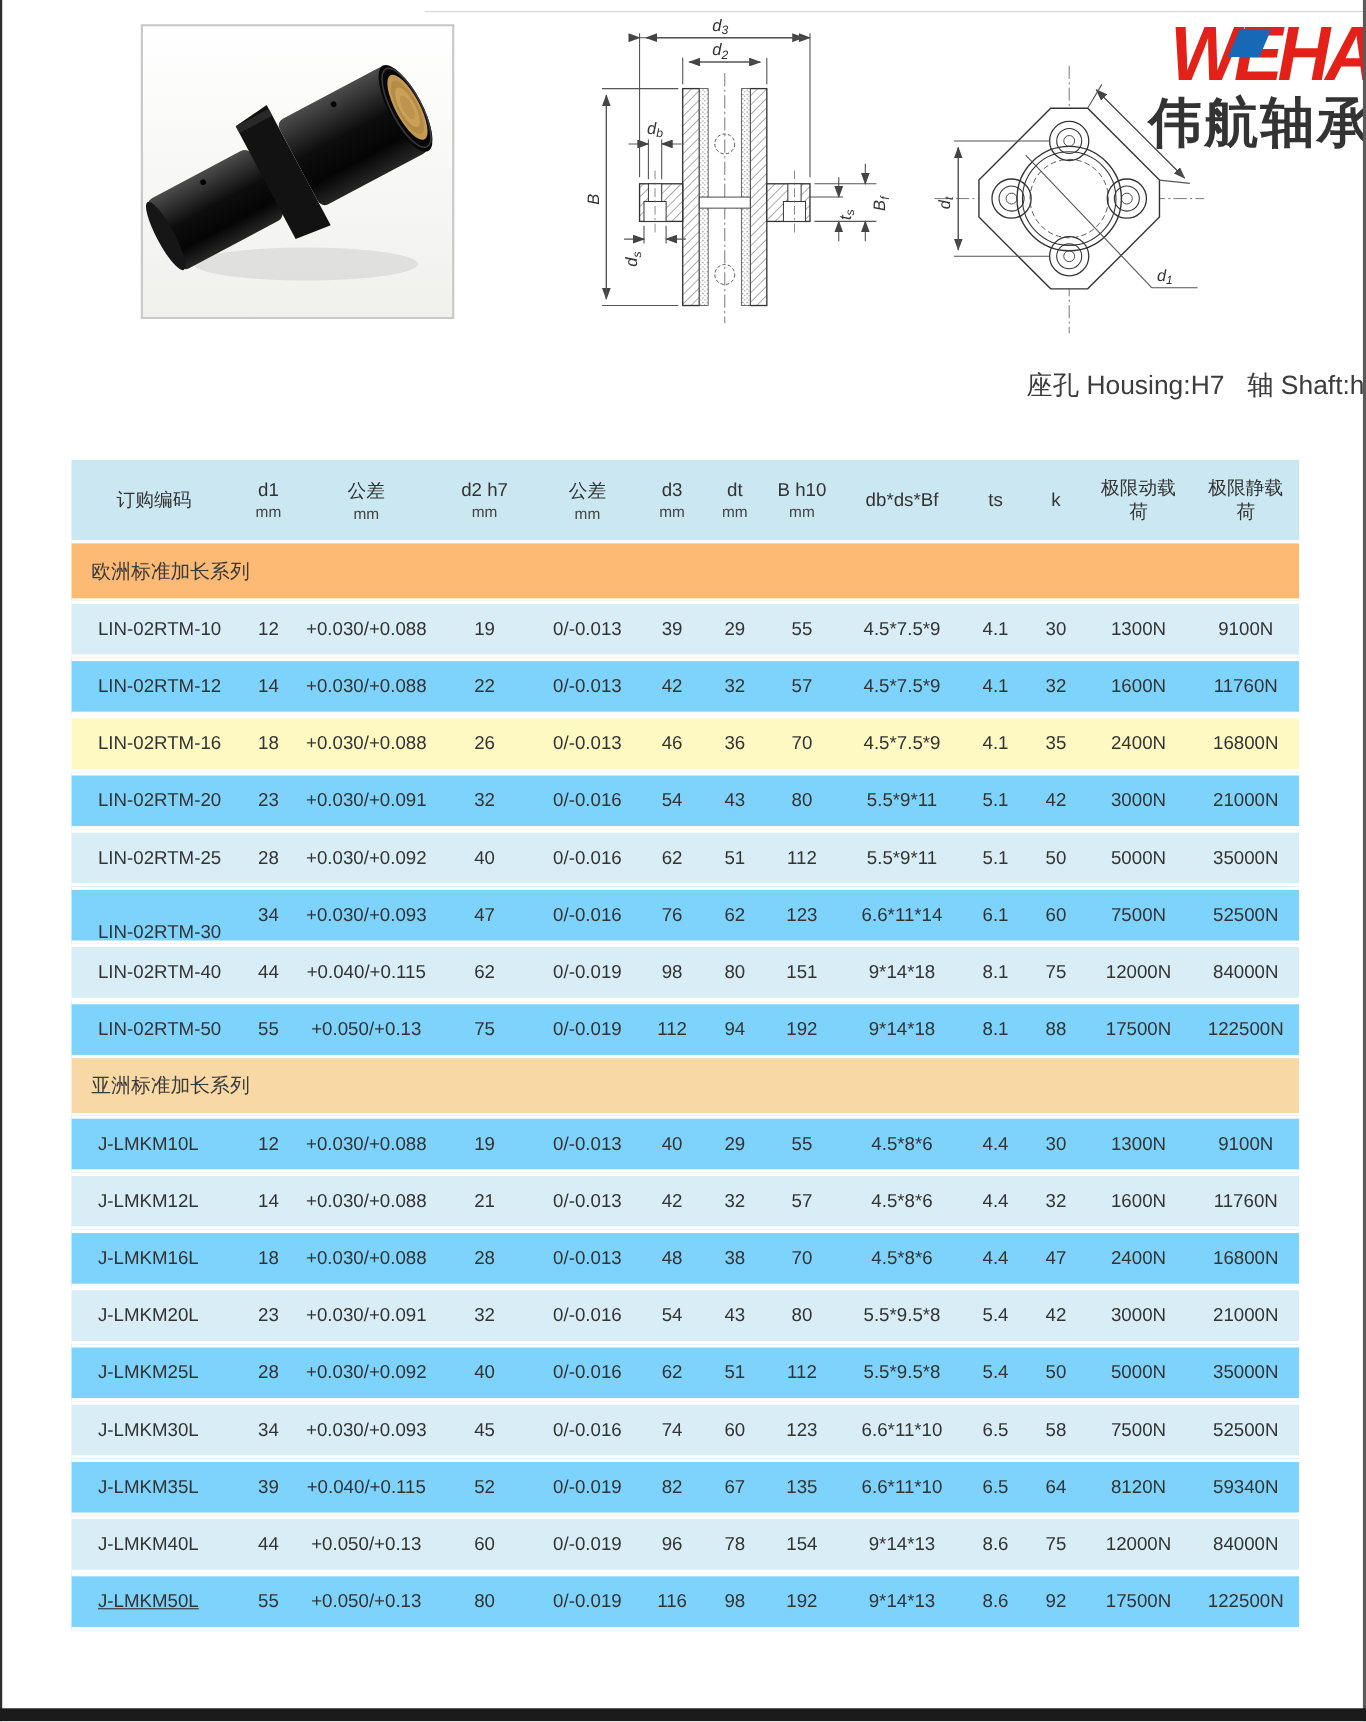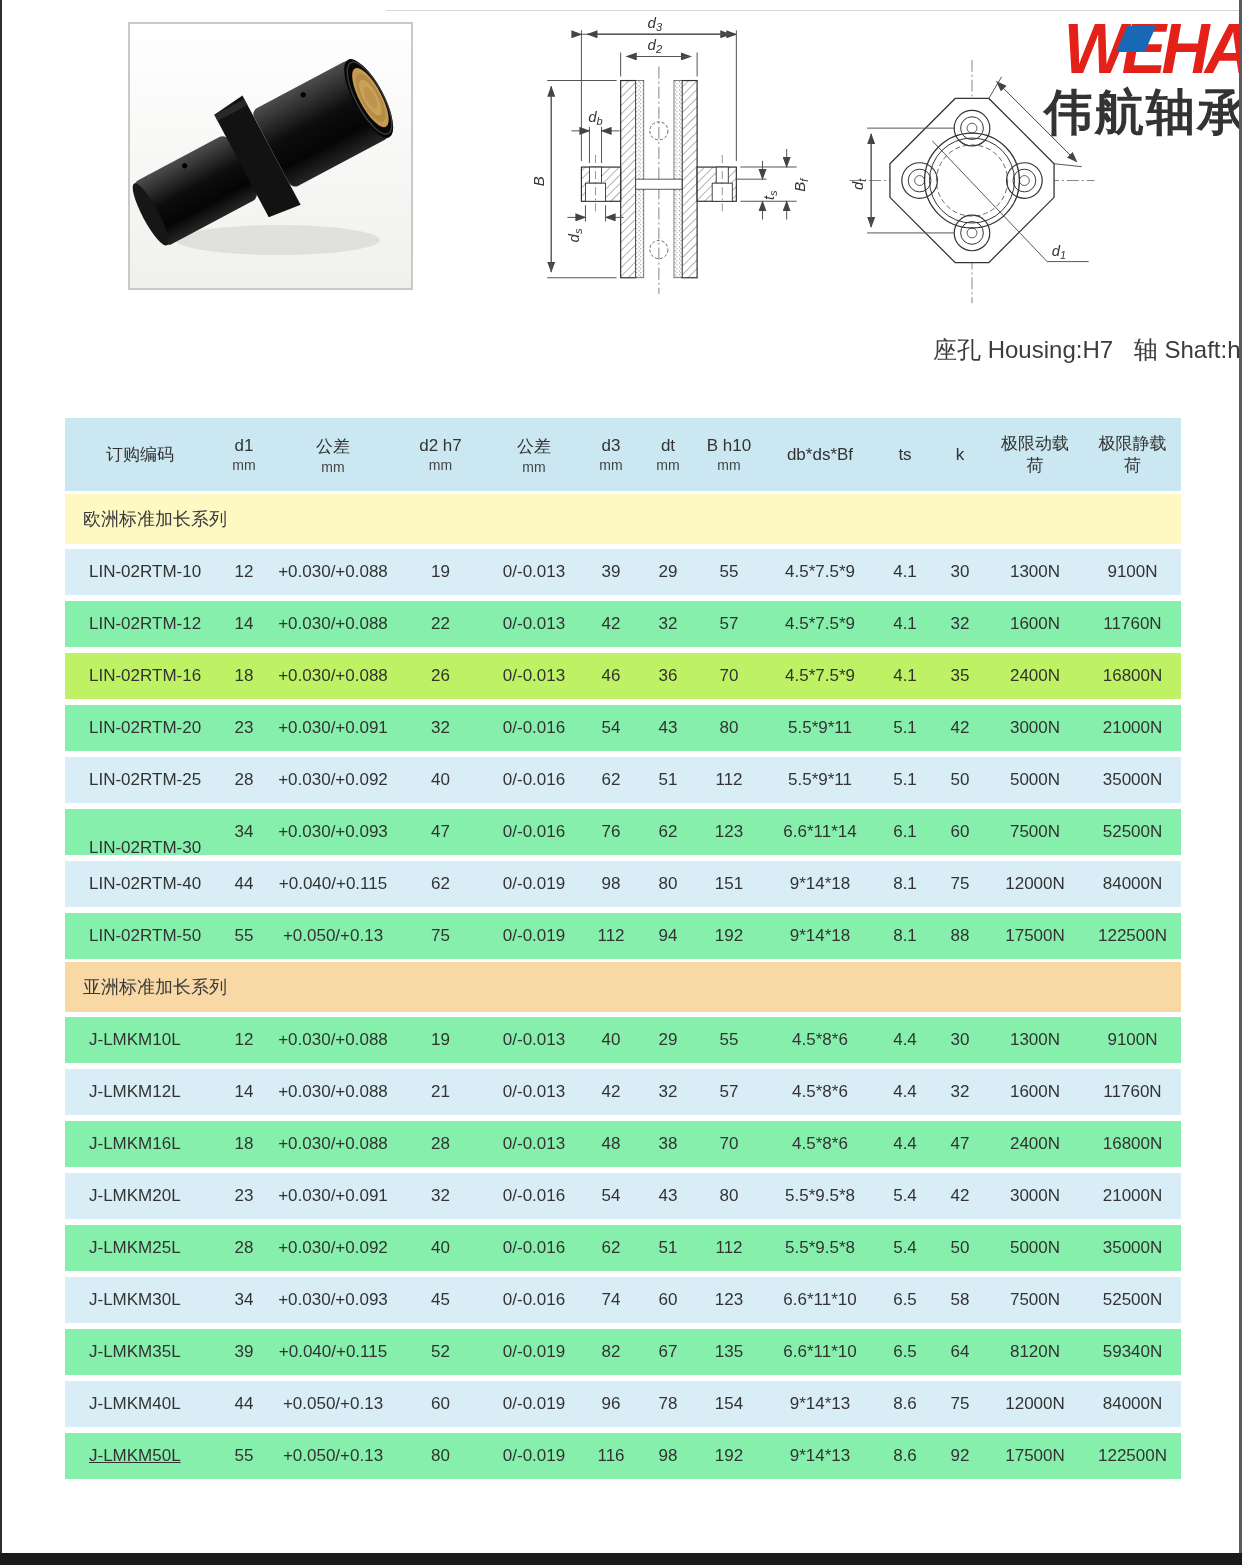--- a/index.html
+++ b/index.html
@@ -37,21 +37,21 @@
   
   .spec-table{position:absolute;left:65px;top:418px;width:1116px;}
   .trow{display:flex;}
   .cell{box-sizing:border-box;text-align:center;flex:0 0 auto;}
   .thead{height:76px;border-bottom:3px solid #fff;box-sizing:border-box;}
   .hcell{display:flex;flex-direction:column;justify-content:center;gap:1px;font-size:17px;color:#333;}
   .hunit{font-size:14px;color:#444;}
   .hwrap{width:72px;margin:0 auto;line-height:1.25;}
   .band{height:52px;display:flex;align-items:center;padding-left:18px;font-size:18px;
         color:#3a3a3a;box-sizing:border-box;border-bottom:2px solid #fff;}
-  .drow{height:52px;align-items:center;font-size:17px;color:#333;background:#86efac;
+  .drow{height:52px;align-items:center;font-size:17px;color:#333;background:#7dd3fc;
         border-top:3px solid #fff;border-bottom:3px solid #fff;box-sizing:border-box;}
   .dcell.first{text-align:left;padding-left:24px;}
 </style>
 </head>
 <body>
 
 <div class="page">
 
   <div class="top-line"></div>
 
@@ -270,21 +270,21 @@
         <div class="cell hcell" style="width: 52px;">
           <div class="hlabel">k</div>
         </div>
         <div class="cell hcell" style="width: 98px;">
           <div class="hlabel hwrap">极限动载荷</div>
         </div>
         <div class="cell hcell" style="width: 97px;">
           <div class="hlabel hwrap">极限静载荷</div>
         </div>
       </div>
-      <div class="band" style="background: #fef9c3;">
+      <div class="band" style="background: #fdba74;">
         <span>欧洲标准加长系列</span>
       </div>
       <div class="trow drow" style="background: rgb(217, 237, 246);">
         <div class="cell dcell first" style="width: 150px;">LIN-02RTM-10</div>
         <div class="cell dcell" style="width: 58px;">12</div>
         <div class="cell dcell" style="width: 120px;">+0.030/+0.088</div>
         <div class="cell dcell" style="width: 95px;">19</div>
         <div class="cell dcell" style="width: 92px;">0/-0.013</div>
         <div class="cell dcell" style="width: 62px;">39</div>
         <div class="cell dcell" style="width: 52px;">29</div>
@@ -303,21 +303,21 @@
         <div class="cell dcell" style="width: 92px;">0/-0.013</div>
         <div class="cell dcell" style="width: 62px;">42</div>
         <div class="cell dcell" style="width: 52px;">32</div>
         <div class="cell dcell" style="width: 70px;">57</div>
         <div class="cell dcell" style="width: 112px;">4.5*7.5*9</div>
         <div class="cell dcell" style="width: 58px;">4.1</div>
         <div class="cell dcell" style="width: 52px;">32</div>
         <div class="cell dcell" style="width: 98px;">1600N</div>
         <div class="cell dcell" style="width: 97px;">11760N</div>
       </div>
-      <div class="trow drow" style="background: #bef264;">
+      <div class="trow drow" style="background: #fef9c3;">
         <div class="cell dcell first" style="width: 150px;">LIN-02RTM-16</div>
         <div class="cell dcell" style="width: 58px;">18</div>
         <div class="cell dcell" style="width: 120px;">+0.030/+0.088</div>
         <div class="cell dcell" style="width: 95px;">26</div>
         <div class="cell dcell" style="width: 92px;">0/-0.013</div>
         <div class="cell dcell" style="width: 62px;">46</div>
         <div class="cell dcell" style="width: 52px;">36</div>
         <div class="cell dcell" style="width: 70px;">70</div>
         <div class="cell dcell" style="width: 112px;">4.5*7.5*9</div>
         <div class="cell dcell" style="width: 58px;">4.1</div>

